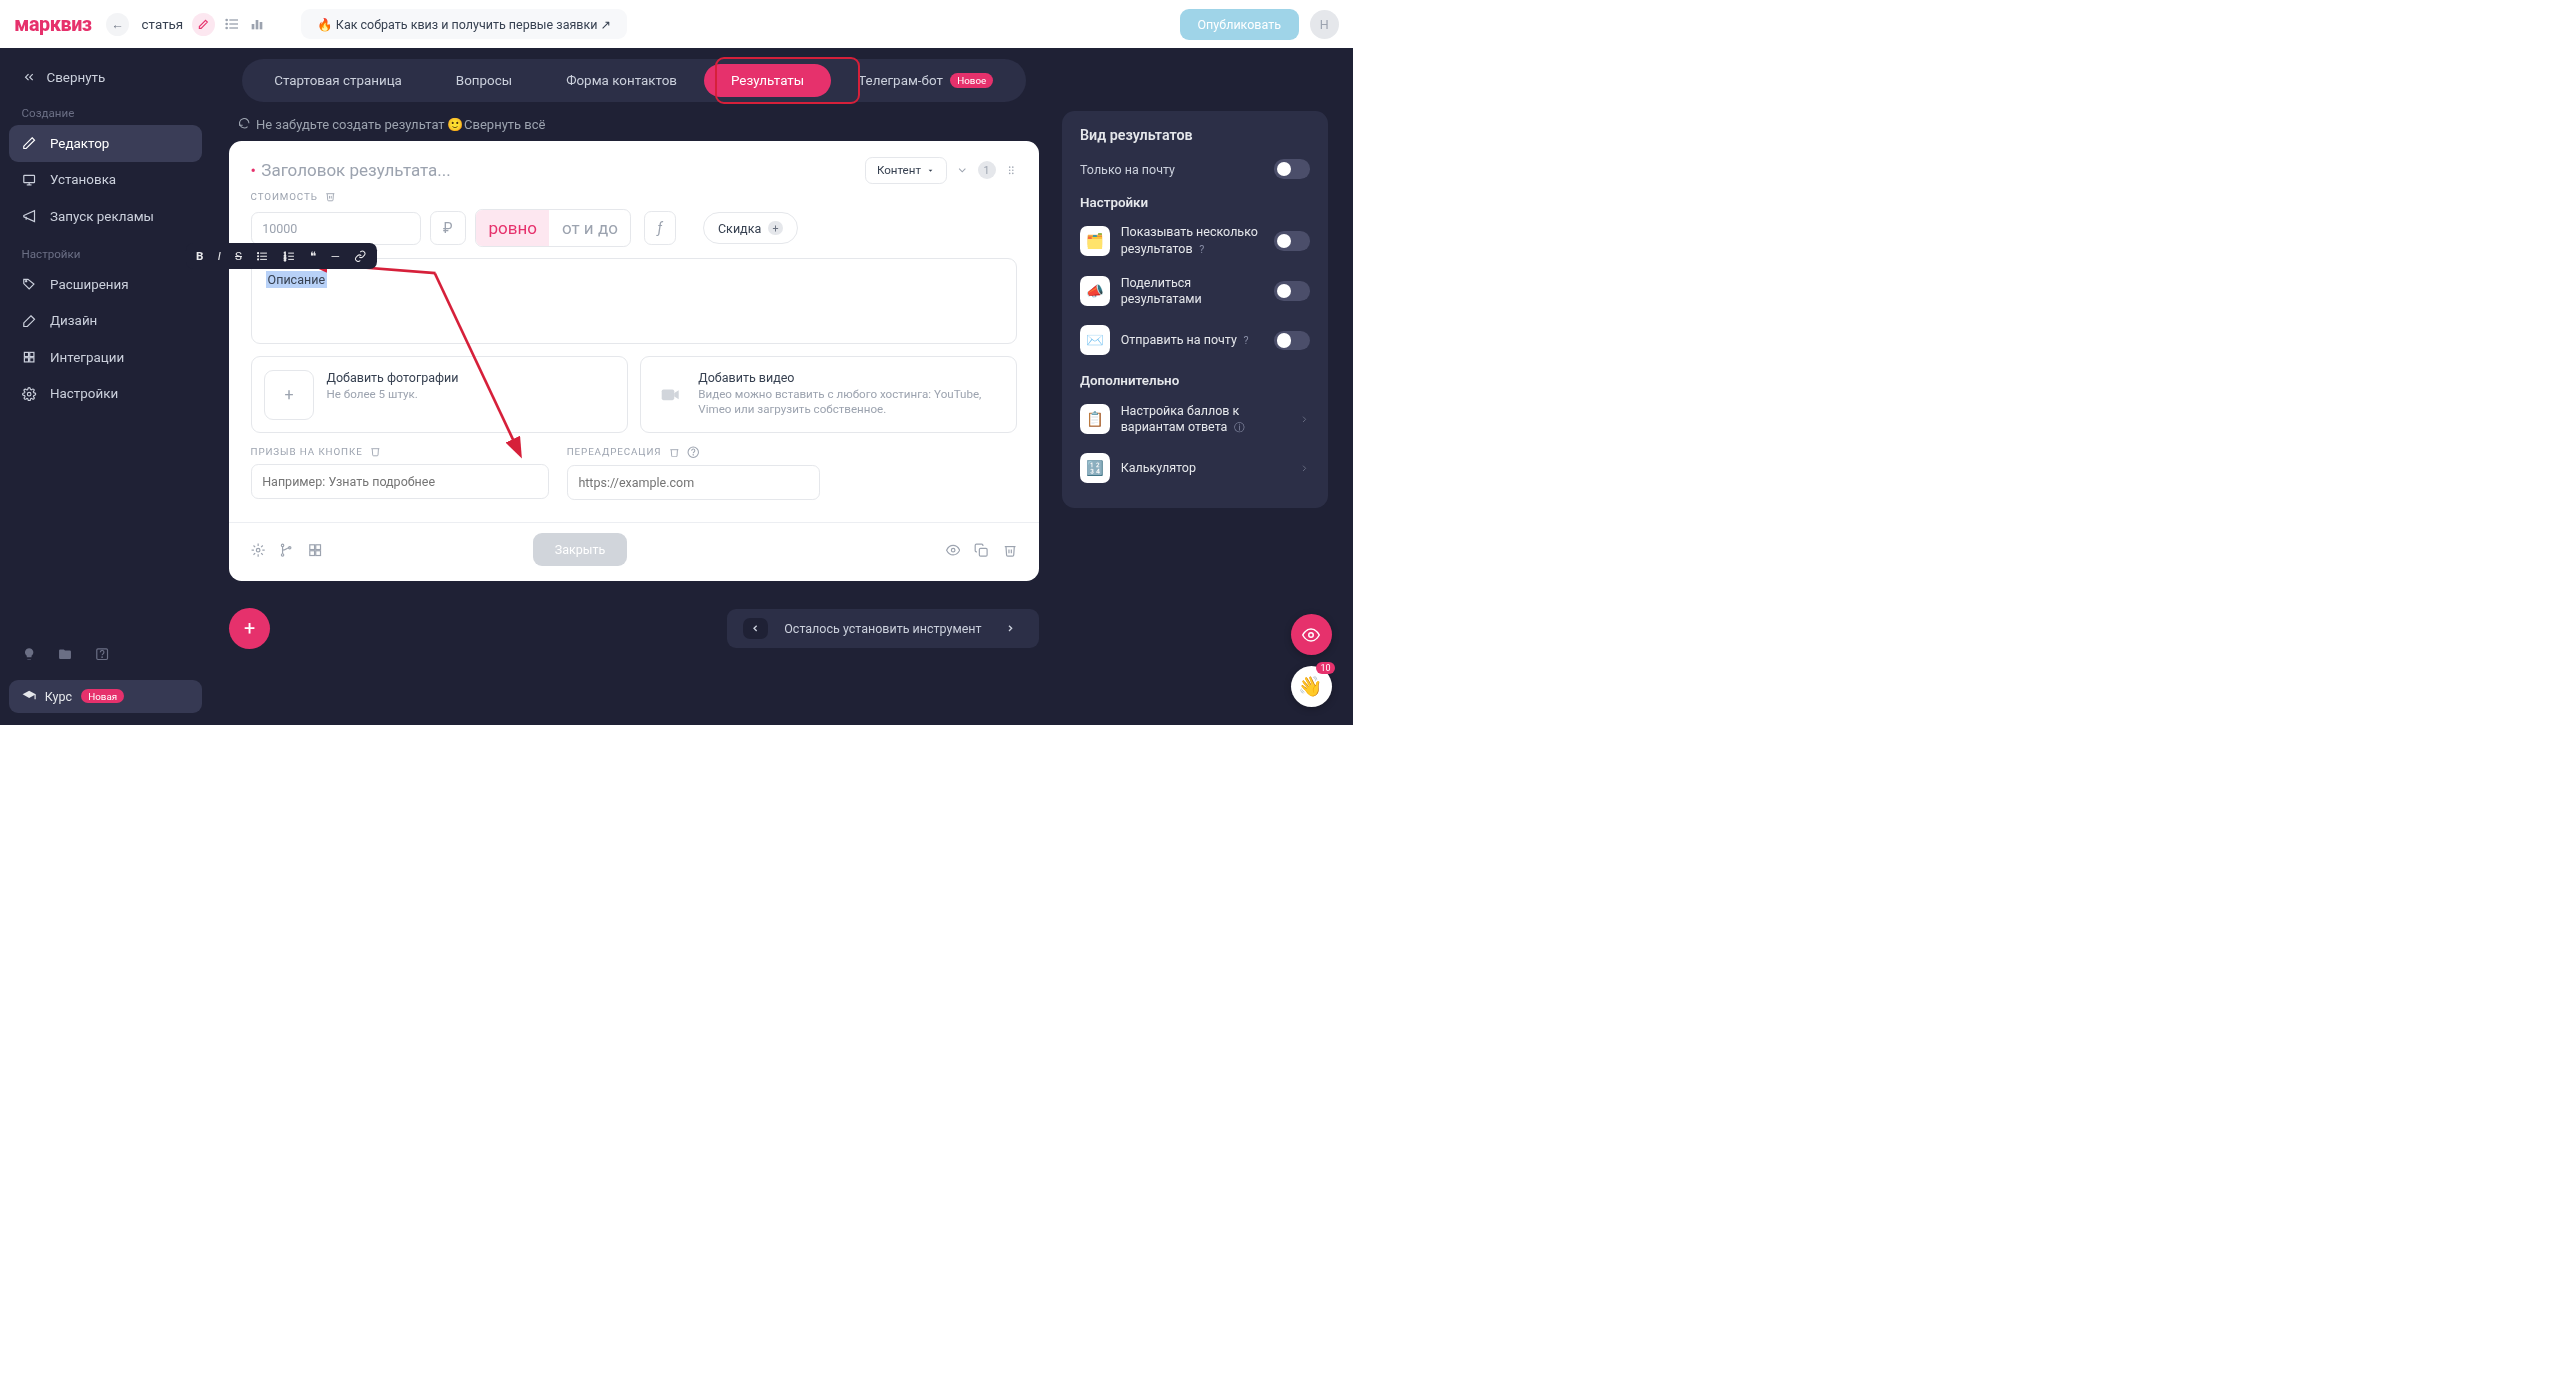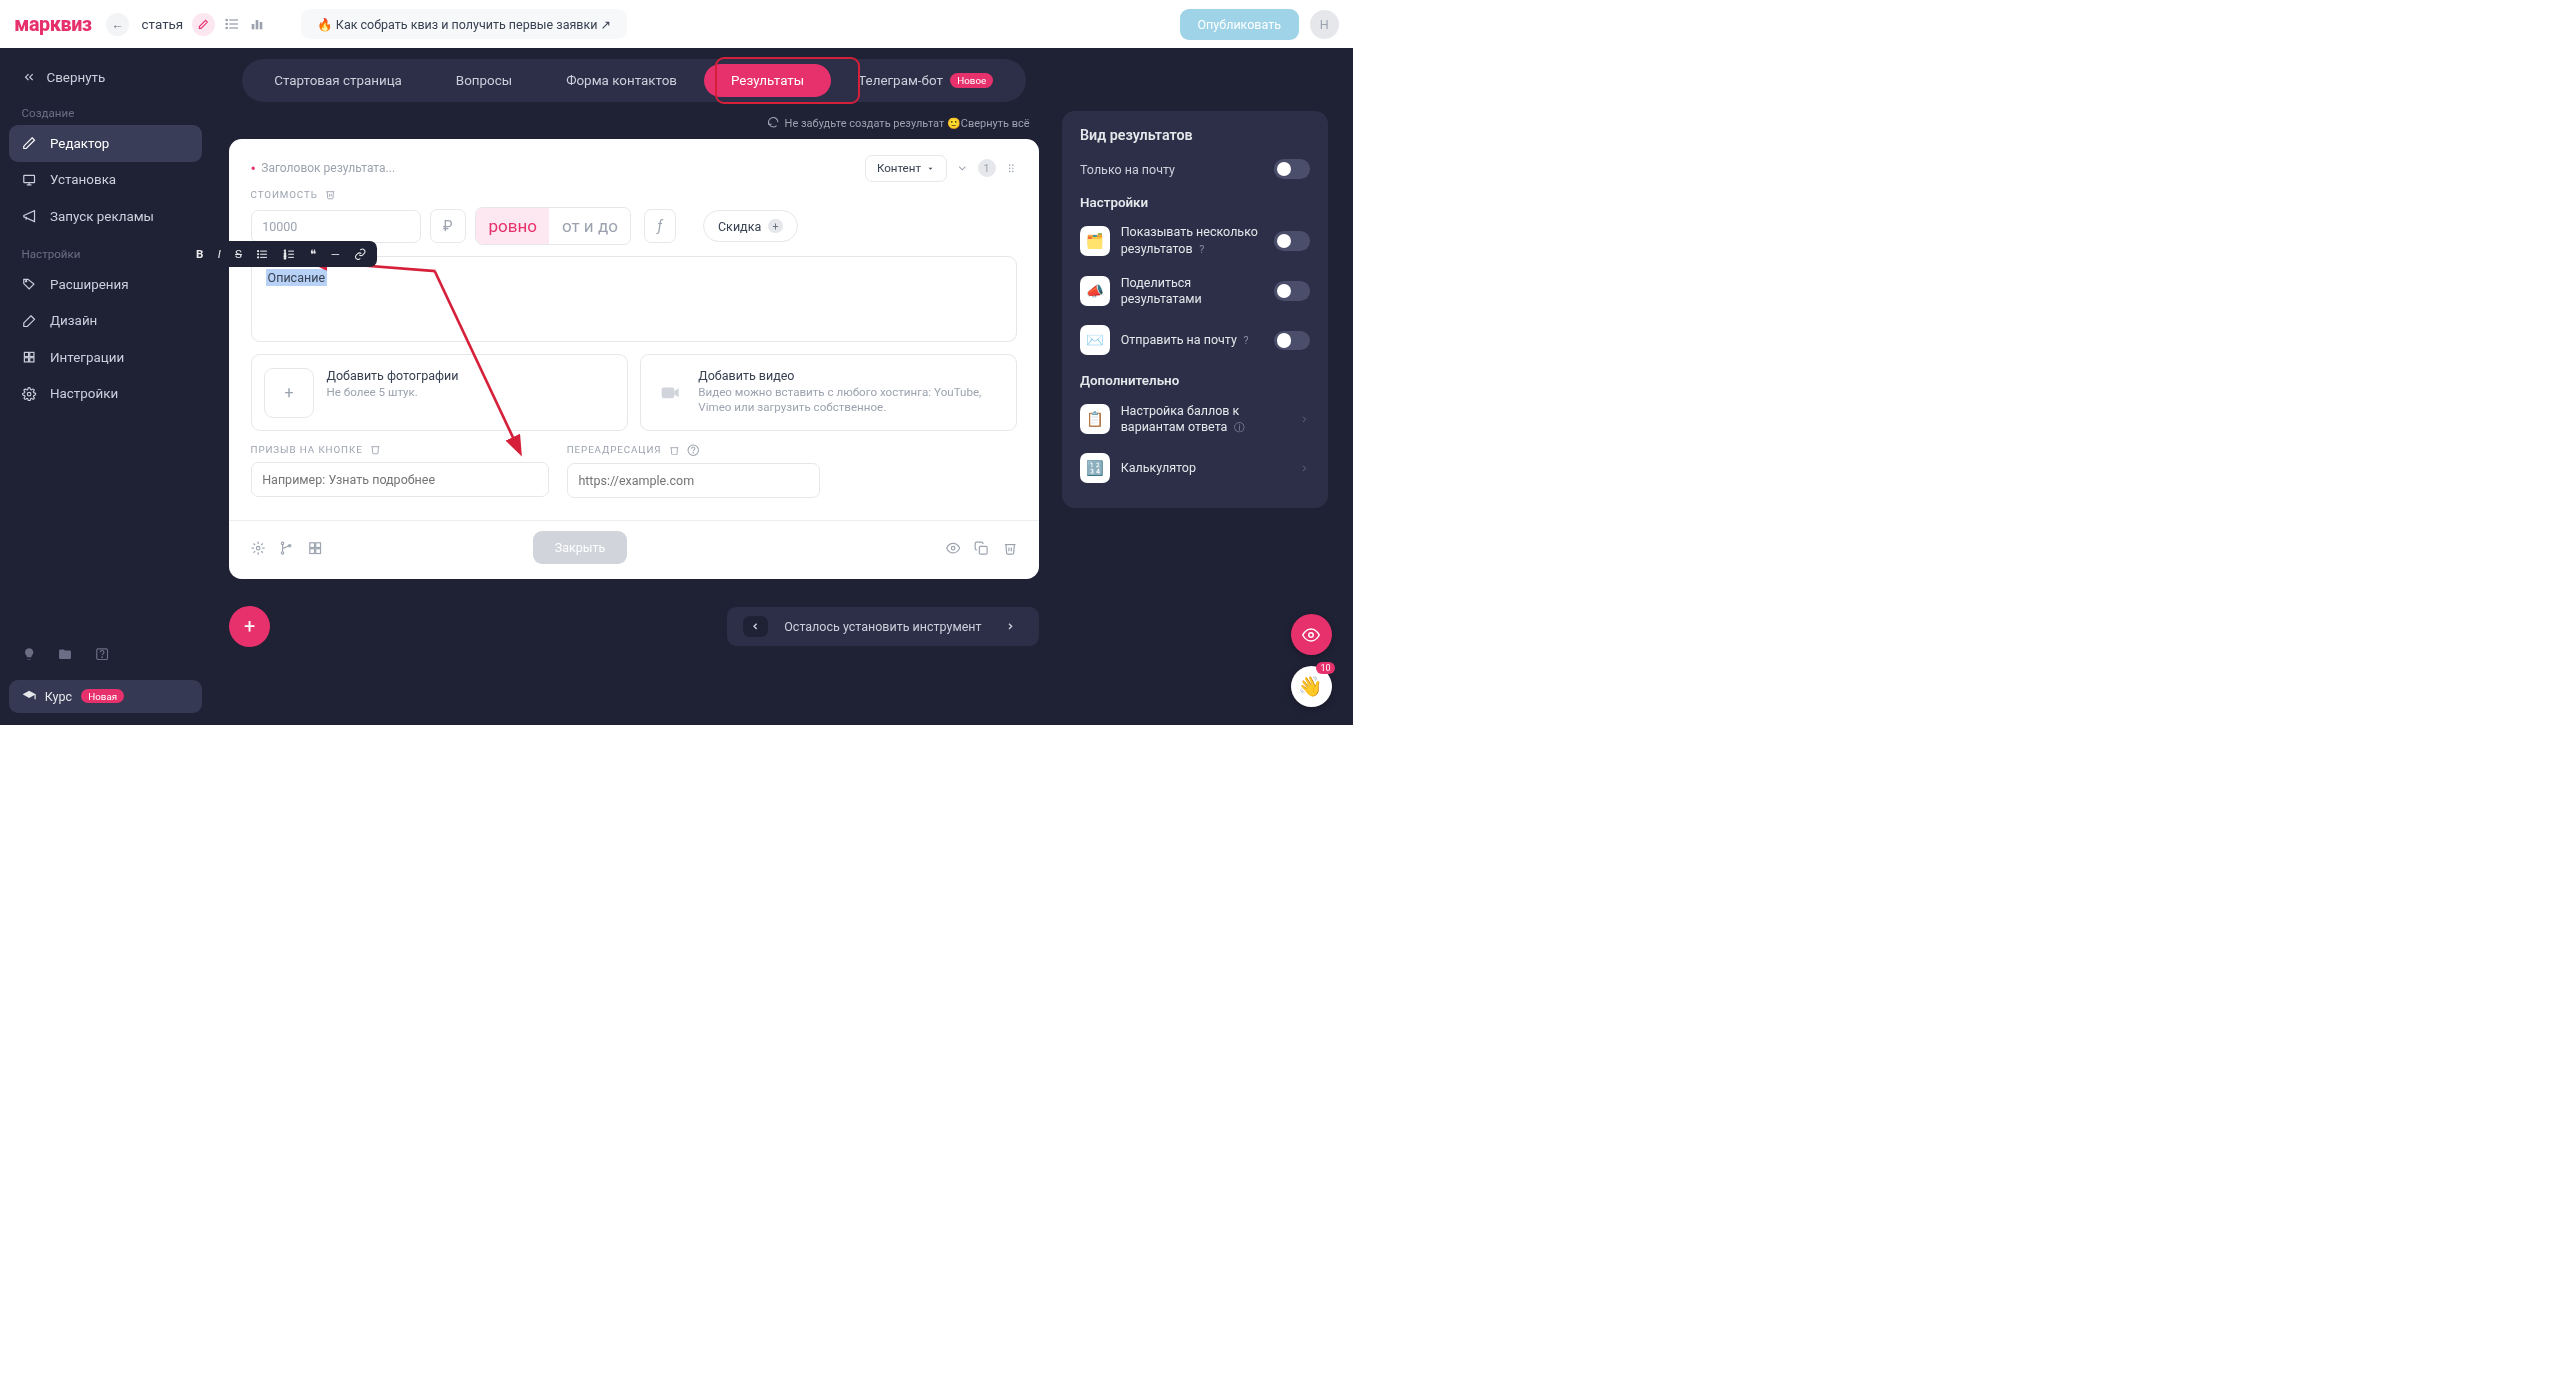--- a/index.html
+++ b/index.html
@@ -39,29 +39,29 @@
   .center-col { flex: 1; display: flex; flex-direction: column; padding: 10.7px 18px 18px; min-width: 0; position: relative; }
 
   
   .tabs { background: #2c2f47; border-radius: 21.5px; padding: 5.4px; display: flex; align-items: center; gap: 0; width: fit-content; margin: 0 auto 9px; }
   .tab { padding: 9px 27px; font-size: 13.4px; color: #cbd0dc; border-radius: 18px; cursor: pointer; display: flex; align-items: center; gap: 7.2px; }
   .tab.active { background: #e6316c; color: #fff; }
   .tabs-wrap { position: relative; display: flex; justify-content: center; }
   .highlight-rect { position: absolute; border: 2.7px solid #d6203a; border-radius: 9px; pointer-events: none; }
 
   
-  .hint-row { display: flex; justify-content: flex-end; align-items: center; padding: 5.4px 9px 9px; color: #9ca3af; font-size: 11px; }
+  .hint-row { display: flex; justify-content: flex-start; align-items: center; padding: 5.4px 9px 9px; color: #9ca3af; font-size: 13px; }
   .hint-left { display: flex; align-items: center; gap: 5.4px; }
 
   
   .card { background: #fff; border-radius: 12.5px; padding: 16px 21.5px 14.3px; position: relative; }
   .card-top-row { display: flex; align-items: center; gap: 9px; margin-bottom: 7.2px; }
   .title-input { flex: 1; display: flex; align-items: center; gap: 5.4px; }
   .req-dot { color: #e6316c; font-size: 16px; }
-  .title-placeholder { color: #9ca3af; font-size: 12px; }
+  .title-placeholder { color: #9ca3af; font-size: 17px; }
   .content-dd { border: 0.9px solid #e5e7eb; border-radius: 7.2px; padding: 5.4px 10.7px; font-size: 11.6px; color: #374151; display: flex; align-items: center; gap: 5.4px; cursor: pointer; background: #fff; }
   .muted-icon { color: #9ca3af; cursor: pointer; }
   .count-badge { background: #e5e7eb; color: #9ca3af; width: 18px; height: 18px; border-radius: 50%; display: flex; align-items: center; justify-content: center; font-size: 10.7px; }
 
   .cost-label-row { display: flex; align-items: center; gap: 7.2px; font-size: 9.8px; letter-spacing: 0.9px; color: #9ca3af; margin: 5.4px 0 7.2px; }
   .row-inputs { display: flex; align-items: center; gap: 9px; margin-bottom: 10.7px; }
   .inp { border: 0.9px solid #e5e7eb; border-radius: 7.2px; padding: 8px 10.7px; font-size: 12.5px; color: #374151; background: #fff; }
   .inp::placeholder { color: #9ca3af; }
   .inp-cost { width: 170px; }
   .currency-pill { border: 0.9px solid #e5e7eb; border-radius: 7.2px; padding: 8px 12.5px; color: #9ca3af; cursor: pointer; }

